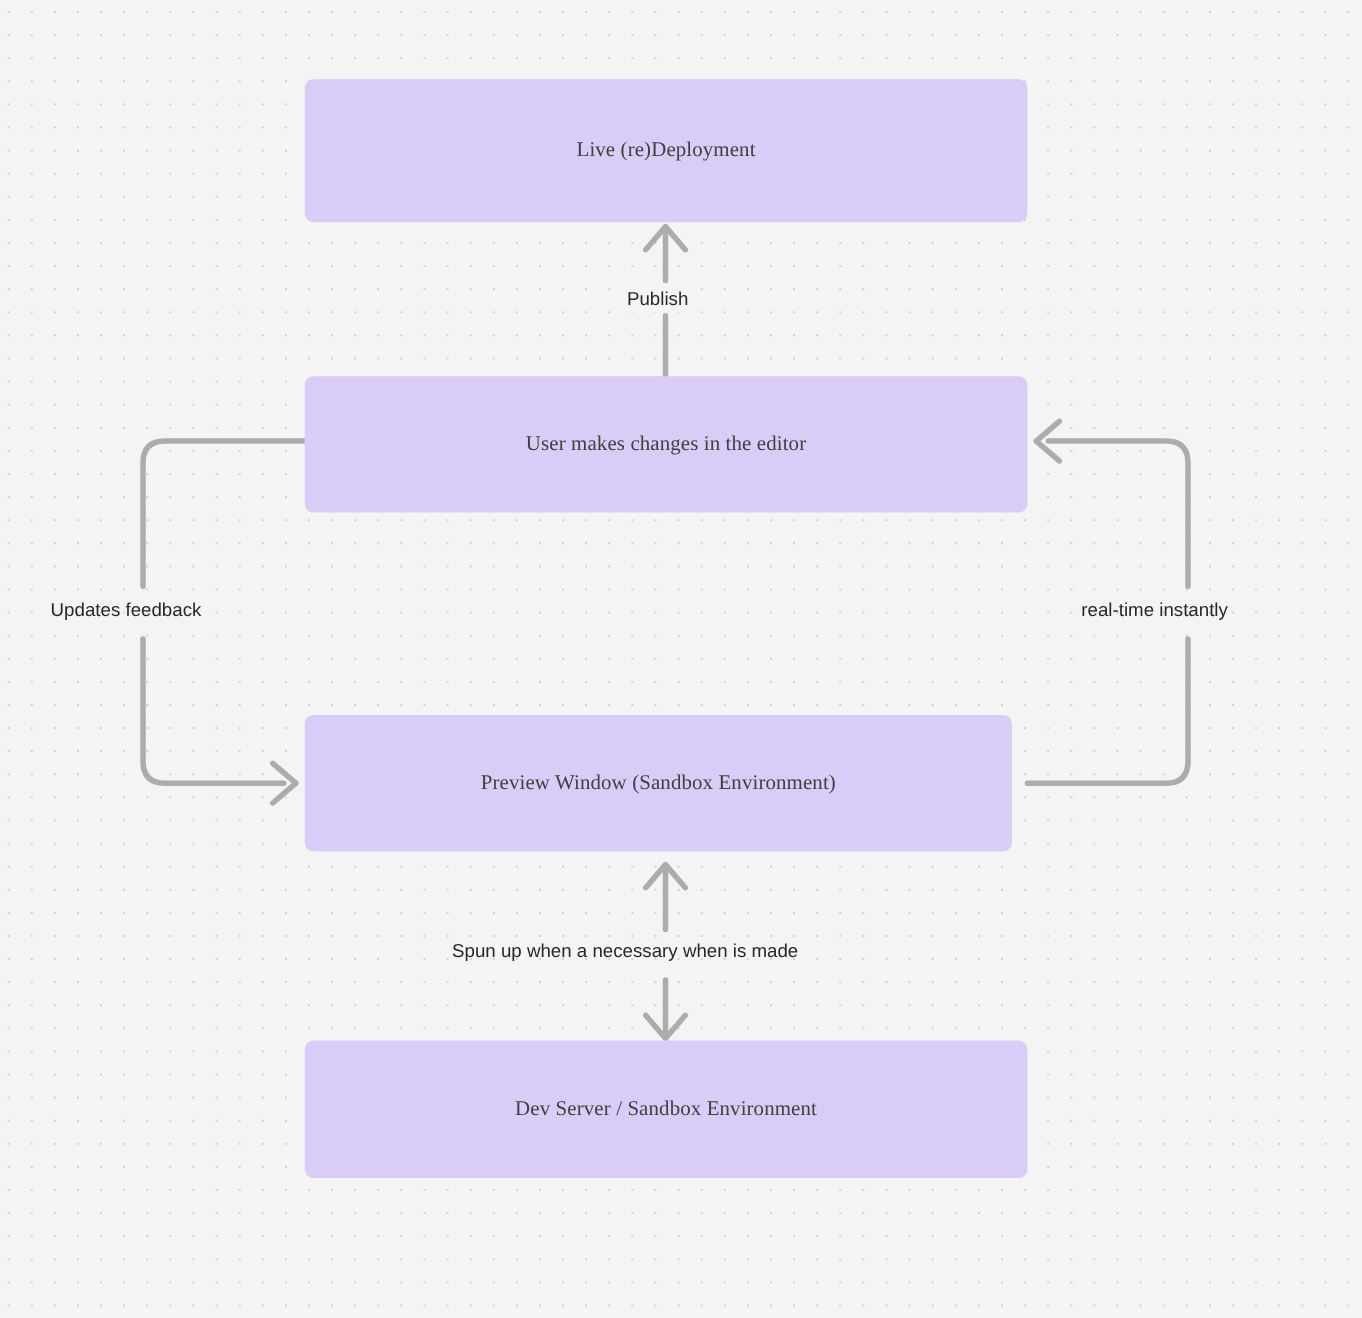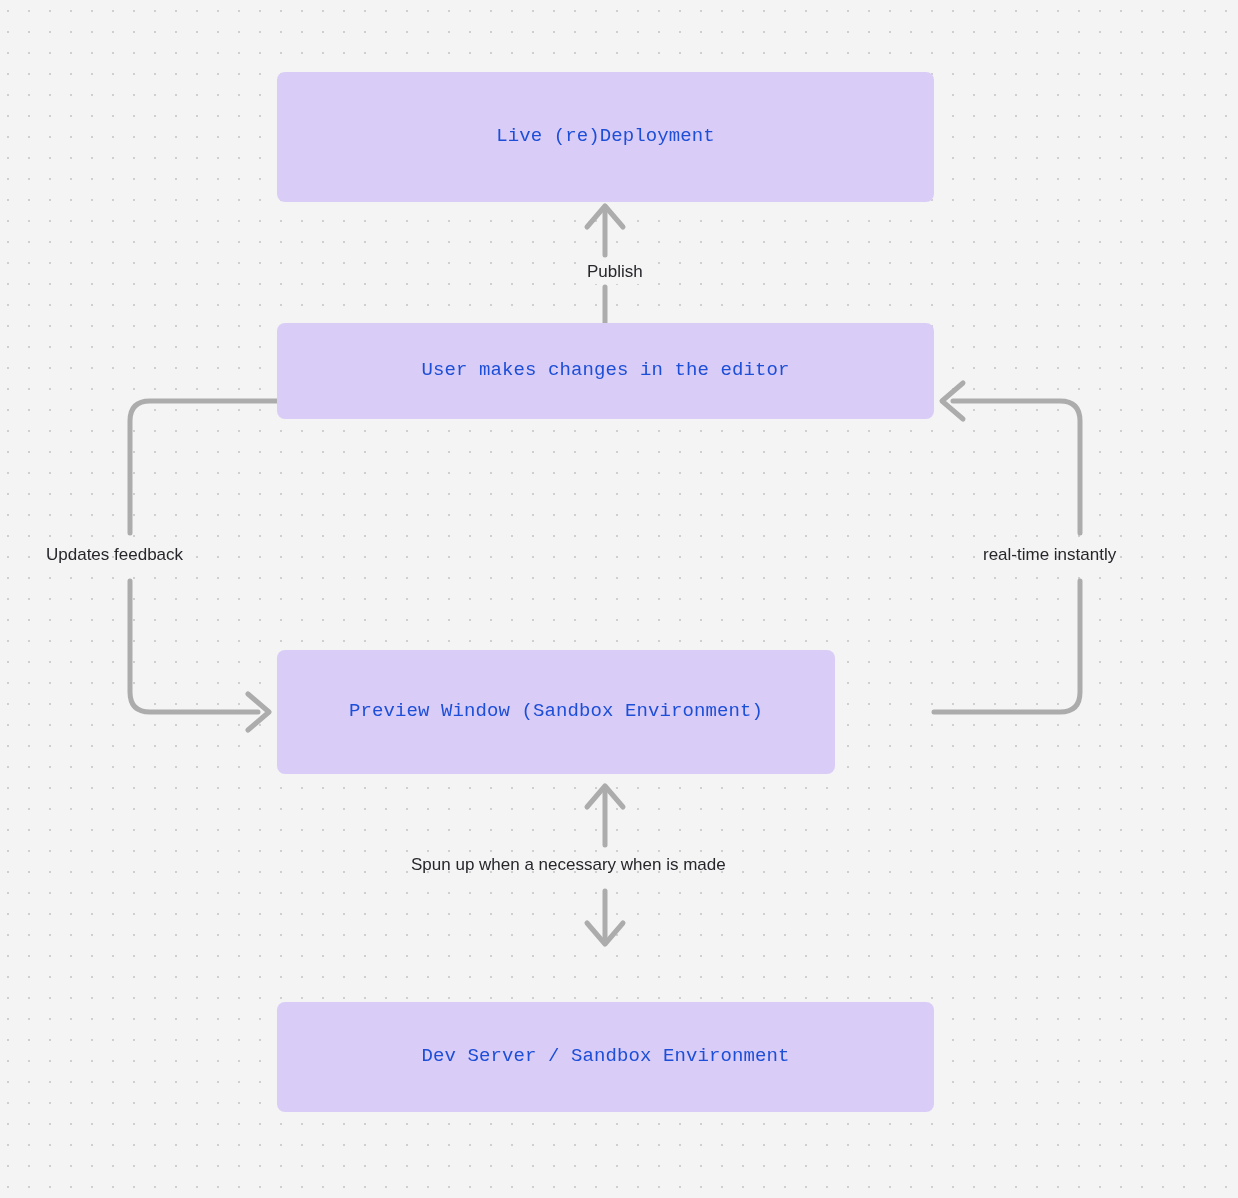--- a/index.html
+++ b/index.html
@@ -37,48 +37,48 @@
 
   
   .node {
     position: absolute;
     box-sizing: border-box;
     background-color: #d9cdf7;
     border-radius: 8px;
     display: flex;
     align-items: center;
     justify-content: center;
-    color: #1d4ed8;
+    color: #404040;
     font-size: 19px;
-    font-family: Liberation Mono, monospace;
+    font-family: Liberation Serif, serif;
     letter-spacing: 0.1px;
     text-align: center;
     line-height: 1.25;
   }
 
   #node-live-deployment { left: 277px; top: 72px;  width: 657px; height: 130px; }
-  #node-user-edits      { left: 277px; top: 323px; width: 657px; height: 96px; }
-  #node-preview-window  { left: 277px; top: 650px; width: 558px; height: 124px; }
-  #node-dev-server      { left: 277px; top: 1002px; width: 657px; height: 110px; }
+  #node-user-edits      { left: 277px; top: 342px; width: 657px; height: 124px; }
+  #node-preview-window  { left: 277px; top: 650px; width: 643px; height: 124px; }
+  #node-dev-server      { left: 277px; top: 946px; width: 657px; height: 125px; }
 
   
   .edge-label {
     position: absolute;
     color: #27262b;
     font-size: 17px;
     font-family: "Liberation Sans", sans-serif;
     white-space: nowrap;
     line-height: 1;
   }
   .edge-label.boxed {
     background-color: #f4f4f5;
     padding: 4px 6px;
   }
 
-  #label-publish     { left: 581px; top: 259px; }
+  #label-publish     { left: 564px; top: 259px; }
   #label-updates     { left: 46px;  top: 546px; }
   #label-realtime    { left: 983px; top: 546px; }
   #label-spun-up     { left: 411px; top: 856px; }
 </style>
 </head>
 <body>
 
 <div id="canvas">
 
   <svg id="connectors" width="1238" height="1198" viewBox="0 0 1238 1198" xmlns="http://www.w3.org/2000/svg">

